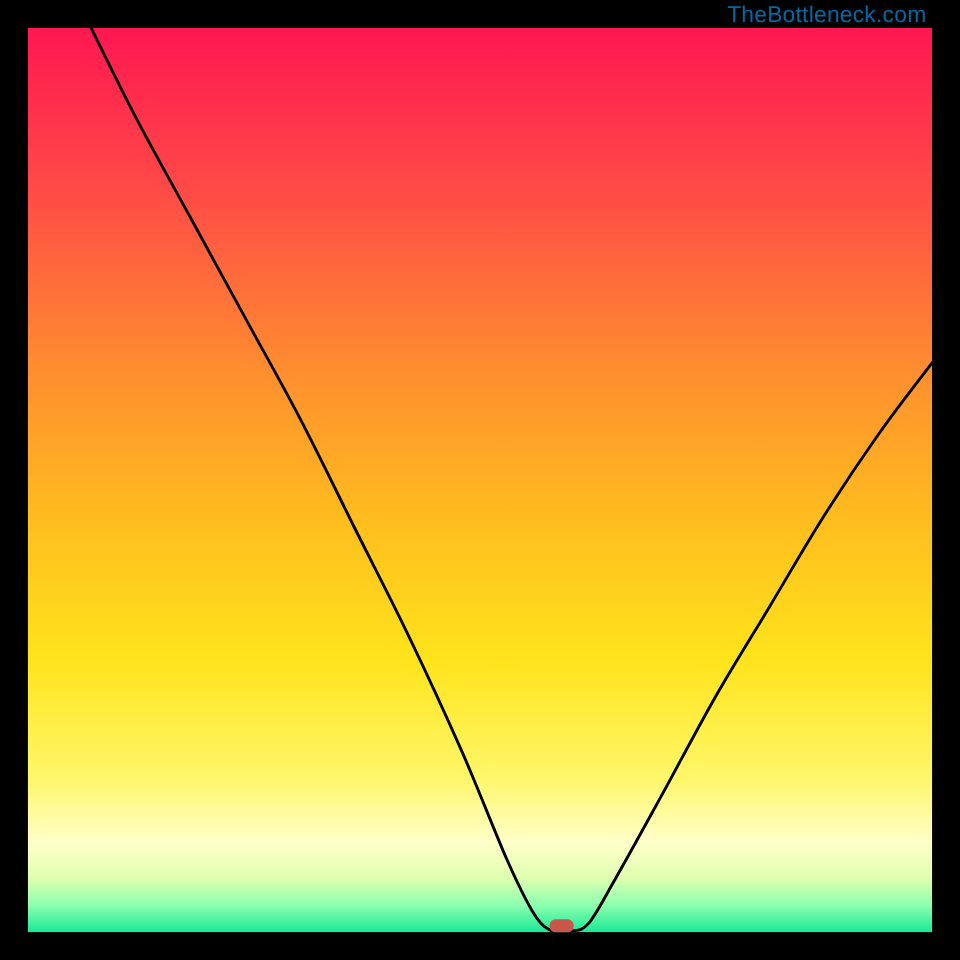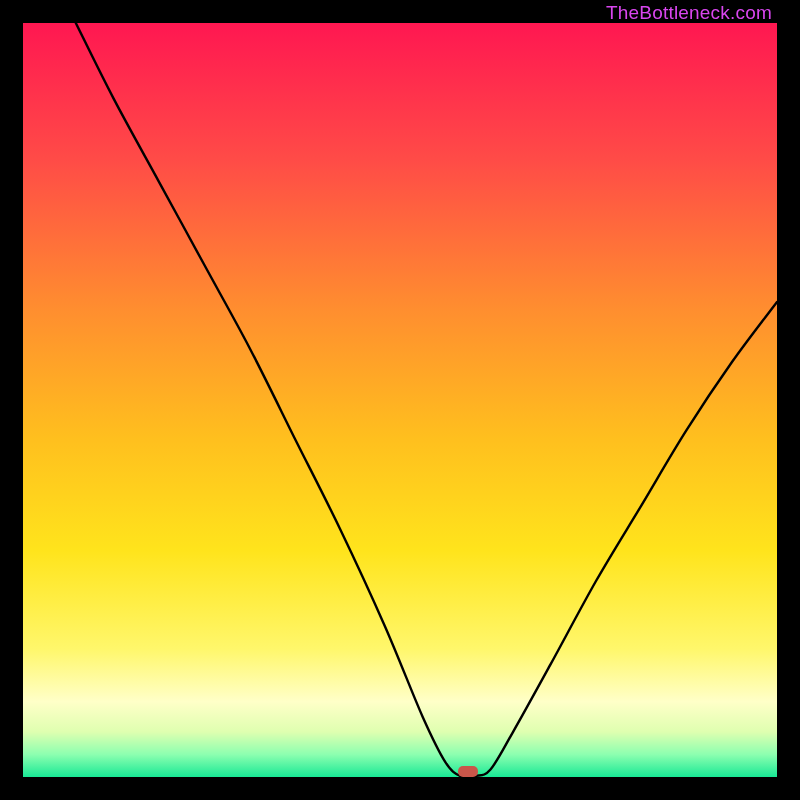--- a/index.html
+++ b/index.html
@@ -30,21 +30,21 @@
     width: 100%;
     height: 100%;
   }
   .watermark {
     position: absolute;
     top: 2px;
     right: 28px;
     font-family: Arial, Helvetica, sans-serif;
     font-size: 19px;
     font-weight: 500;
-    color: #d946ef;
+    color: #0369a1;
     letter-spacing: 0.2px;
   }
   svg.curve {
     position: absolute;
     left: 0;
     top: 0;
     width: 100%;
     height: 100%;
   }
   .marker {

